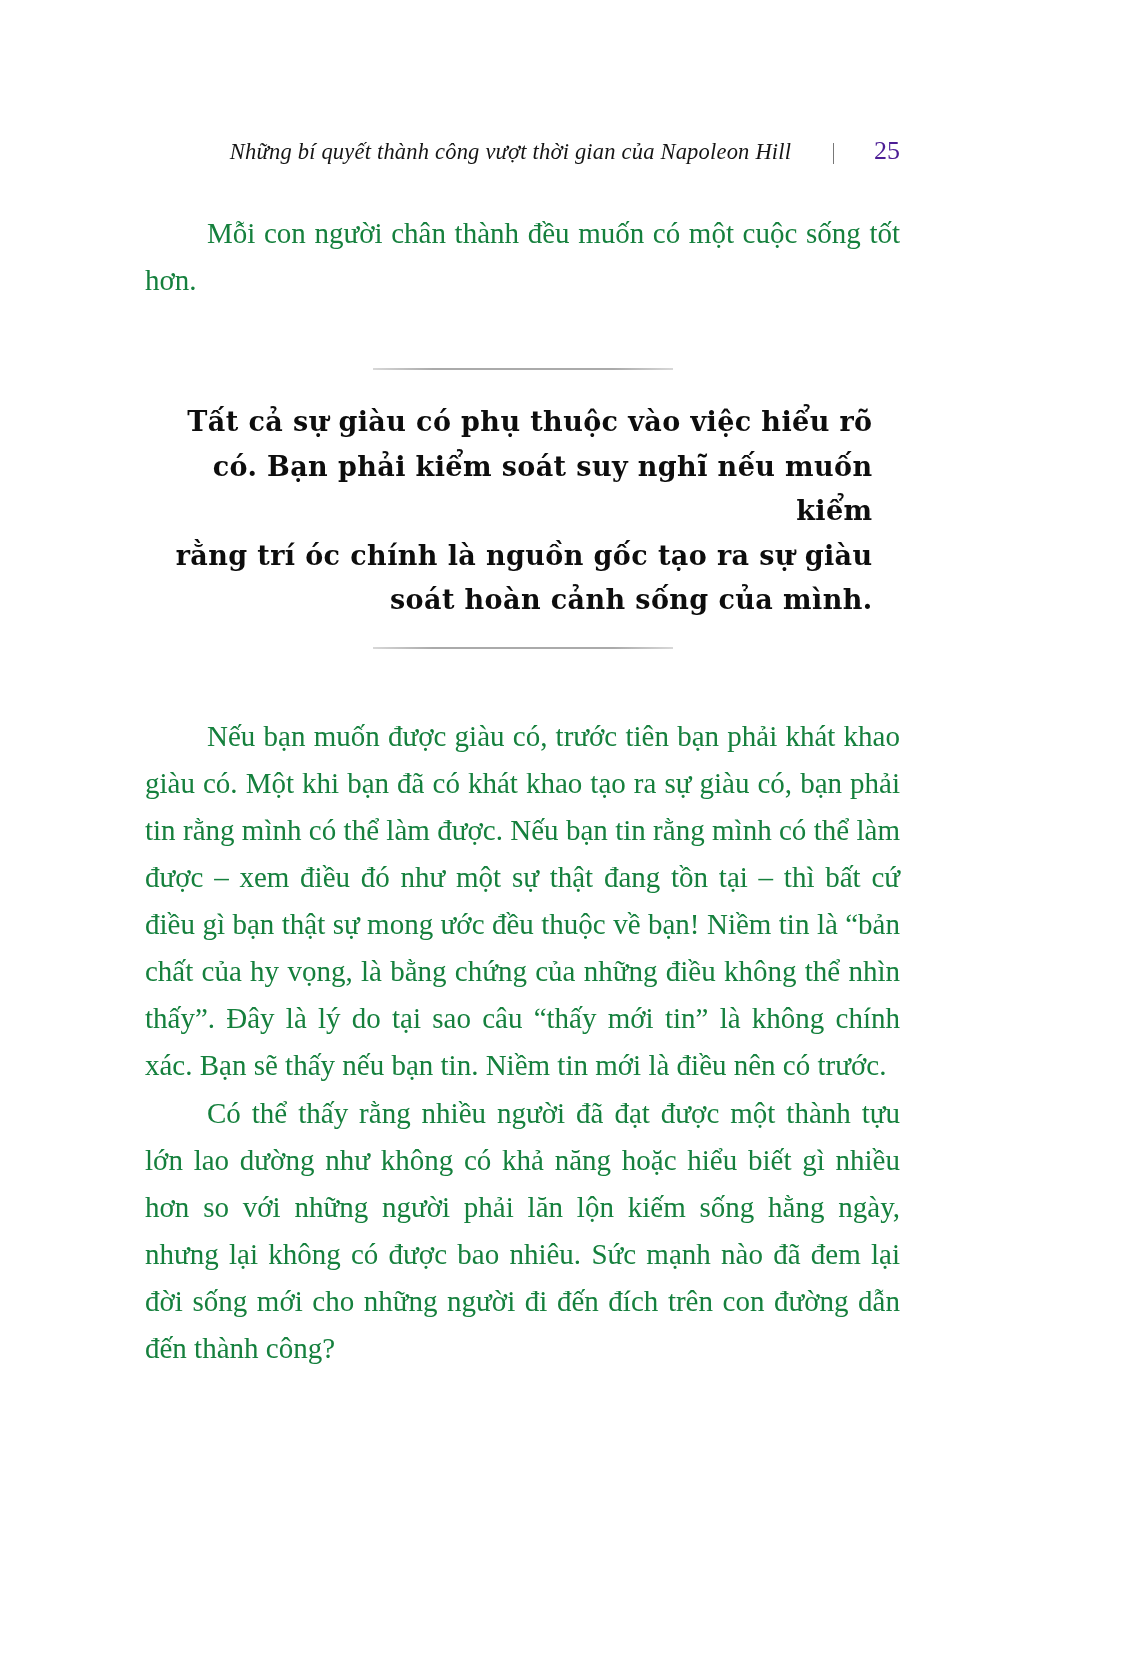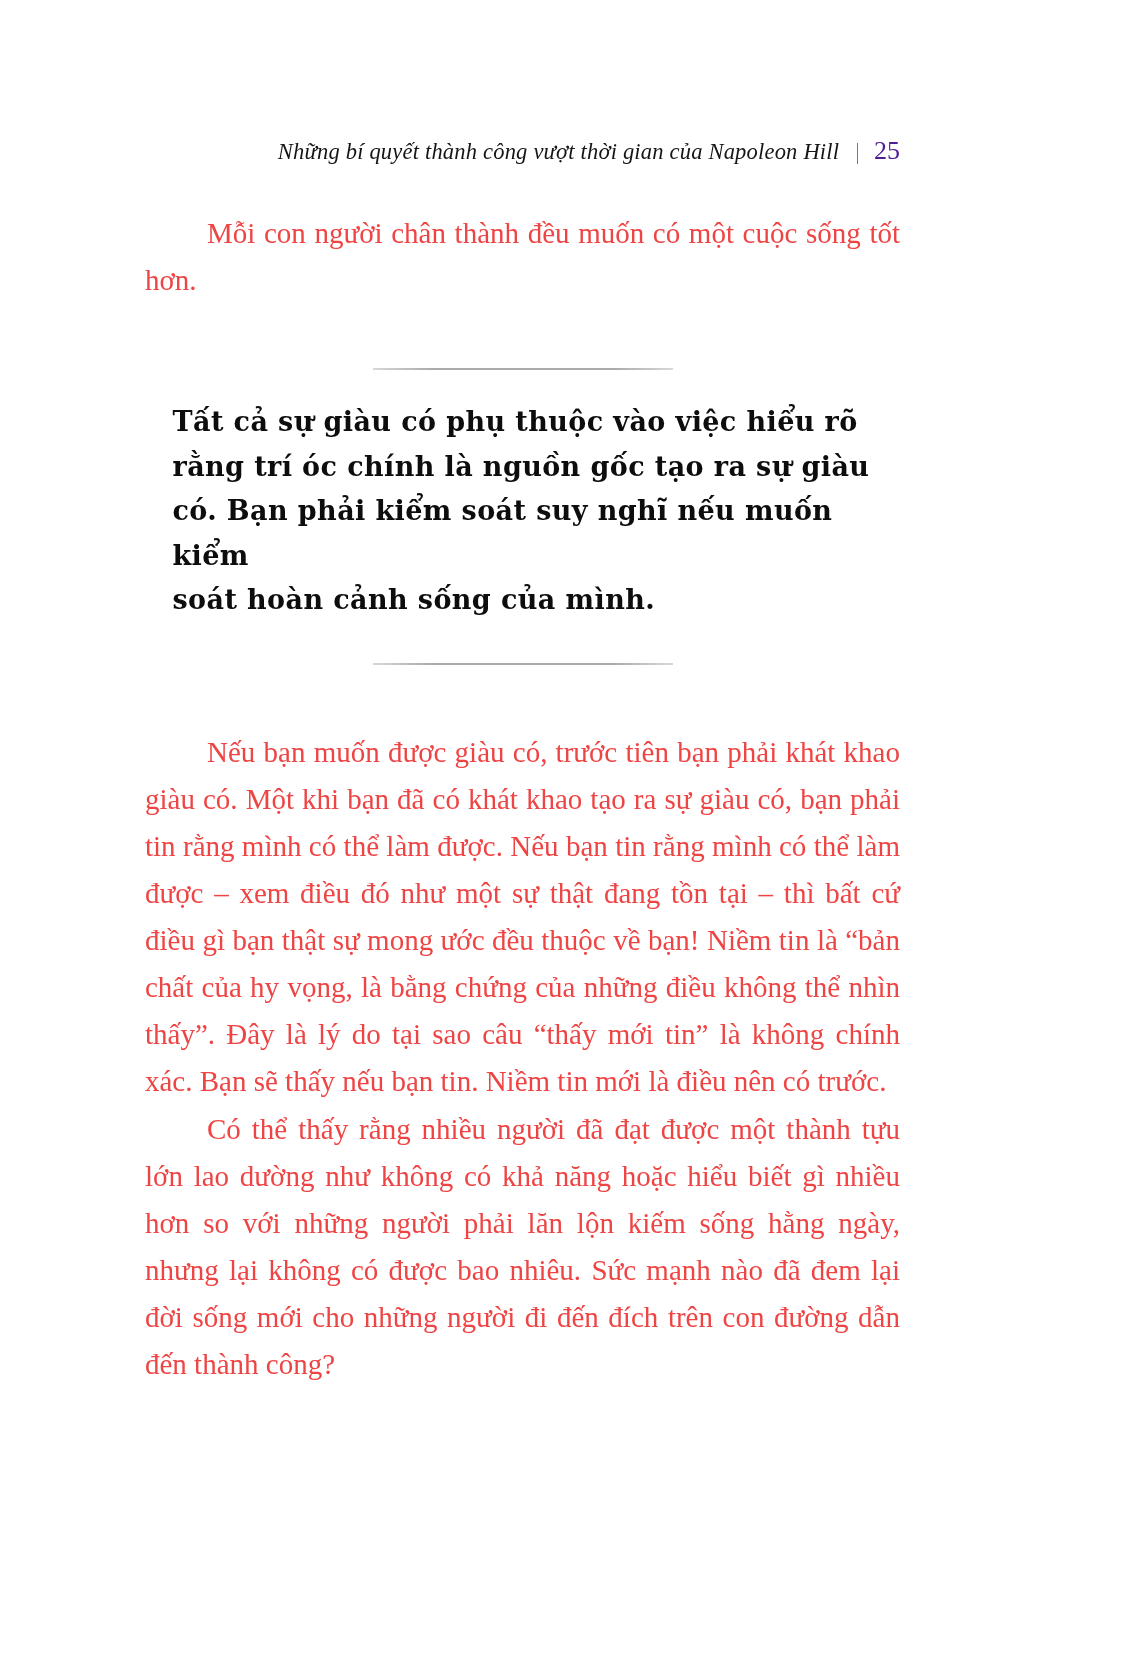--- a/index.html
+++ b/index.html
@@ -21,20 +21,21 @@
   .content {
     box-sizing: border-box;
     padding: 136px 226px 0 145px; 
   }
   
   .running-header {
     display: flex;
     justify-content: flex-end;
     align-items: baseline;
     white-space: nowrap;
+    gap: 24px;
   }
   .header-title {
     font-style: italic;
     font-size: 22.5px;
     letter-spacing: 0.2px;
     color: #151515;
   }
   .header-sep {
     display: inline-block;
     margin: 0 14px 0 16px;
@@ -48,43 +49,43 @@
     font-size: 26px;
     color: #4c1d95;
   }
   
   .para {
     font-size: 29px;
     line-height: 47px;
     text-align: justify;
     text-indent: 62px;
     margin: 0;
-    color: #ef4444;
+    color: #15803d;
   }
   .para-first {
     margin-top: 44px;
   }
   .para + .para {
     margin-top: 1px;
   }
   
   .divider {
     width: 300px;
     height: 2px;
     margin: 0 auto;
     background: linear-gradient(to right, #d8d8d8, #aaaaaa 20%, #aaaaaa 80%, #d8d8d8);
     border: none;
   }
   .divider-top { margin-top: 64px; }
   .divider-bottom { margin-bottom: 40px; }
   
   .quote-block {
-    margin: 30px auto 40px auto;
+    margin: 30px auto 24px auto;
     width: 700px;
-    text-align: left;
+    text-align: right;
     font-family: "DejaVu Serif", serif;
     font-weight: 700;
     font-size: 27px;
     line-height: 44.5px;
     letter-spacing: 0.4px;
     color: #0d0d0d;
   }
   .quote-line {
     display: block;
   }
@@ -103,22 +104,22 @@
       <span class="header-sep">|</span>
       <span class="header-pagenum">25</span>
     </div>
 
     <p class="para para-first">Mỗi con người chân thành đều muốn có một cuộc sống tốt hơn.</p>
 
     <div class="divider divider-top"></div>
 
     <div class="quote-block">
       <span class="quote-line">Tất cả sự giàu có phụ thuộc vào việc hiểu rõ</span>
+      <span class="quote-line">có. Bạn phải kiểm soát suy nghĩ nếu muốn kiểm</span>
       <span class="quote-line">rằng trí óc chính là nguồn gốc tạo ra sự giàu</span>
-      <span class="quote-line">có. Bạn phải kiểm soát suy nghĩ nếu muốn kiểm</span>
       <span class="quote-line">soát hoàn cảnh sống của mình.</span>
     </div>
 
     <div class="divider divider-bottom"></div>
 
     <div class="after-quote-gap"></div>
 
     <p class="para">Nếu bạn muốn được giàu có, trước tiên bạn phải khát khao giàu có. Một khi bạn đã có khát khao tạo ra sự giàu có, bạn phải tin rằng mình có thể làm được. Nếu bạn tin rằng mình có thể làm được – xem điều đó như một sự thật đang tồn tại – thì bất cứ điều gì bạn thật sự mong ước đều thuộc về bạn! Niềm tin là “bản chất của hy vọng, là bằng chứng của những điều không thể nhìn thấy”. Đây là lý do tại sao câu “thấy mới tin” là không chính xác. Bạn sẽ thấy nếu bạn tin. Niềm tin mới là điều nên có trước.</p>
 
     <p class="para">Có thể thấy rằng nhiều người đã đạt được một thành tựu lớn lao dường như không có khả năng hoặc hiểu biết gì nhiều hơn so với những người phải lăn lộn kiếm sống hằng ngày, nhưng lại không có được bao nhiêu. Sức mạnh nào đã đem lại đời sống mới cho những người đi đến đích trên con đường dẫn đến thành công?</p>

